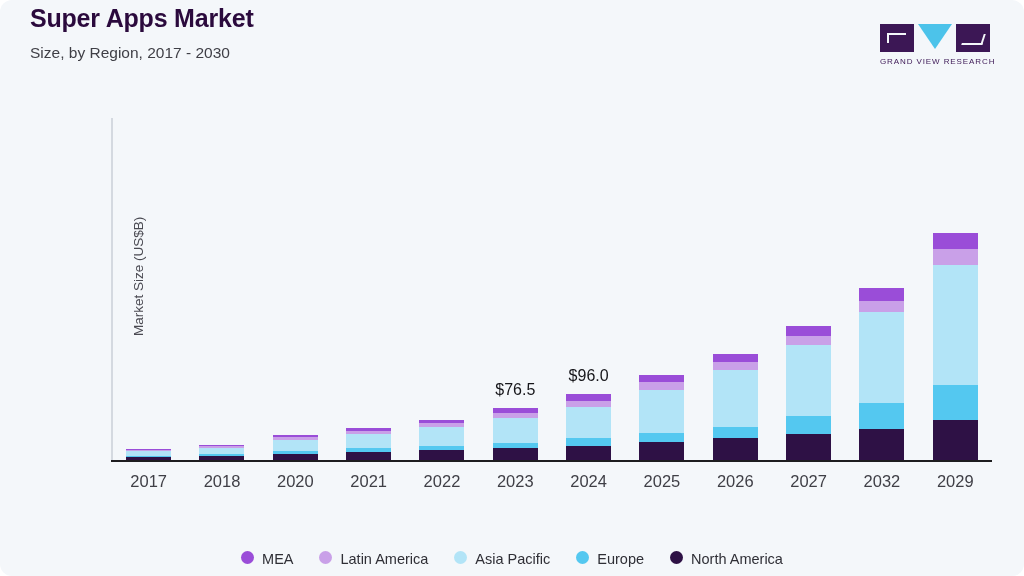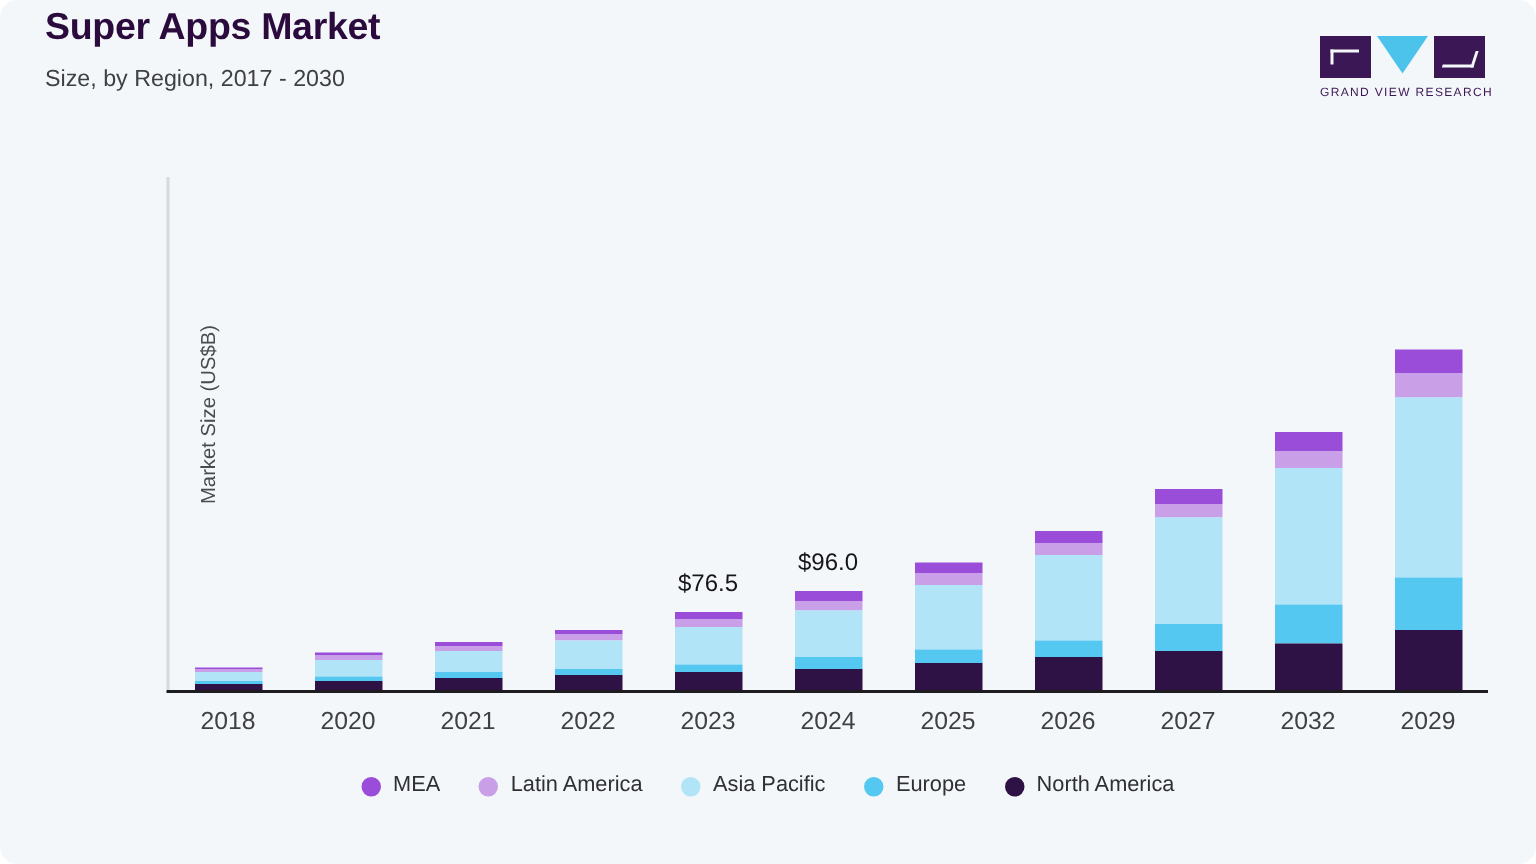--- a/index.html
+++ b/index.html
@@ -90,21 +90,21 @@
   .xtick {
     position: absolute; top: 100%; margin-top: 12px;
     font-size: 16.5px; color: #3f3f46; white-space: nowrap;
   }
 
   
   #legend {
     position: absolute; left: 0; right: 0; top: 515px;
     display: flex; justify-content: center; align-items: center; gap: 26px;
   }
-  .legend-item { display: flex; align-items: flex-end; gap: 8px; }
+  .legend-item { display: flex; align-items: flex-start; gap: 8px; margin-top: 36px; }
   .legend-dot { width: 13px; height: 13px; border-radius: 50%; }
   .legend-label { font-size: 14.5px; color: #2f2f36; }
 </style>
 </head>
 <body>
 
 <div id="root">
 
   <div id="header">
     <div id="chart-title">Super Apps Market</div>
@@ -120,20 +120,30 @@
     <div id="logo-text">GRAND VIEW RESEARCH</div>
   </div>
 
   <div id="plot">
     <div id="ylabel">Market Size (US$B)</div>
     <div id="yticks"></div>
     <div id="axis-line"></div>
     <div id="bars">
         <div class="bar-slot">
           <div class="bar">
+            <div class="seg" style="height: 1.026px; background: rgb(154, 77, 216);"></div>
+            <div class="seg" style="height: 1.026px; background: rgb(201, 160, 232);"></div>
+            <div class="seg" style="height: 4.446px; background: rgb(178, 228, 247);"></div>
+            <div class="seg" style="height: 1.368px; background: rgb(84, 200, 240);"></div>
+            <div class="seg" style="height: 2.736px; background: rgb(46, 17, 69);"></div>
+          </div>
+          <div class="xtick">2017</div>
+        </div>
+        <div class="bar-slot">
+          <div class="bar">
             <div class="seg" style="height: 1.368px; background: rgb(154, 77, 216);"></div>
             <div class="seg" style="height: 1.368px; background: rgb(201, 160, 232);"></div>
             <div class="seg" style="height: 6.498px; background: rgb(178, 228, 247);"></div>
             <div class="seg" style="height: 2.052px; background: rgb(84, 200, 240);"></div>
             <div class="seg" style="height: 3.762px; background: rgb(46, 17, 69);"></div>
           </div>
           <div class="xtick">2018</div>
         </div>
         <div class="bar-slot">
           <div class="bar">

